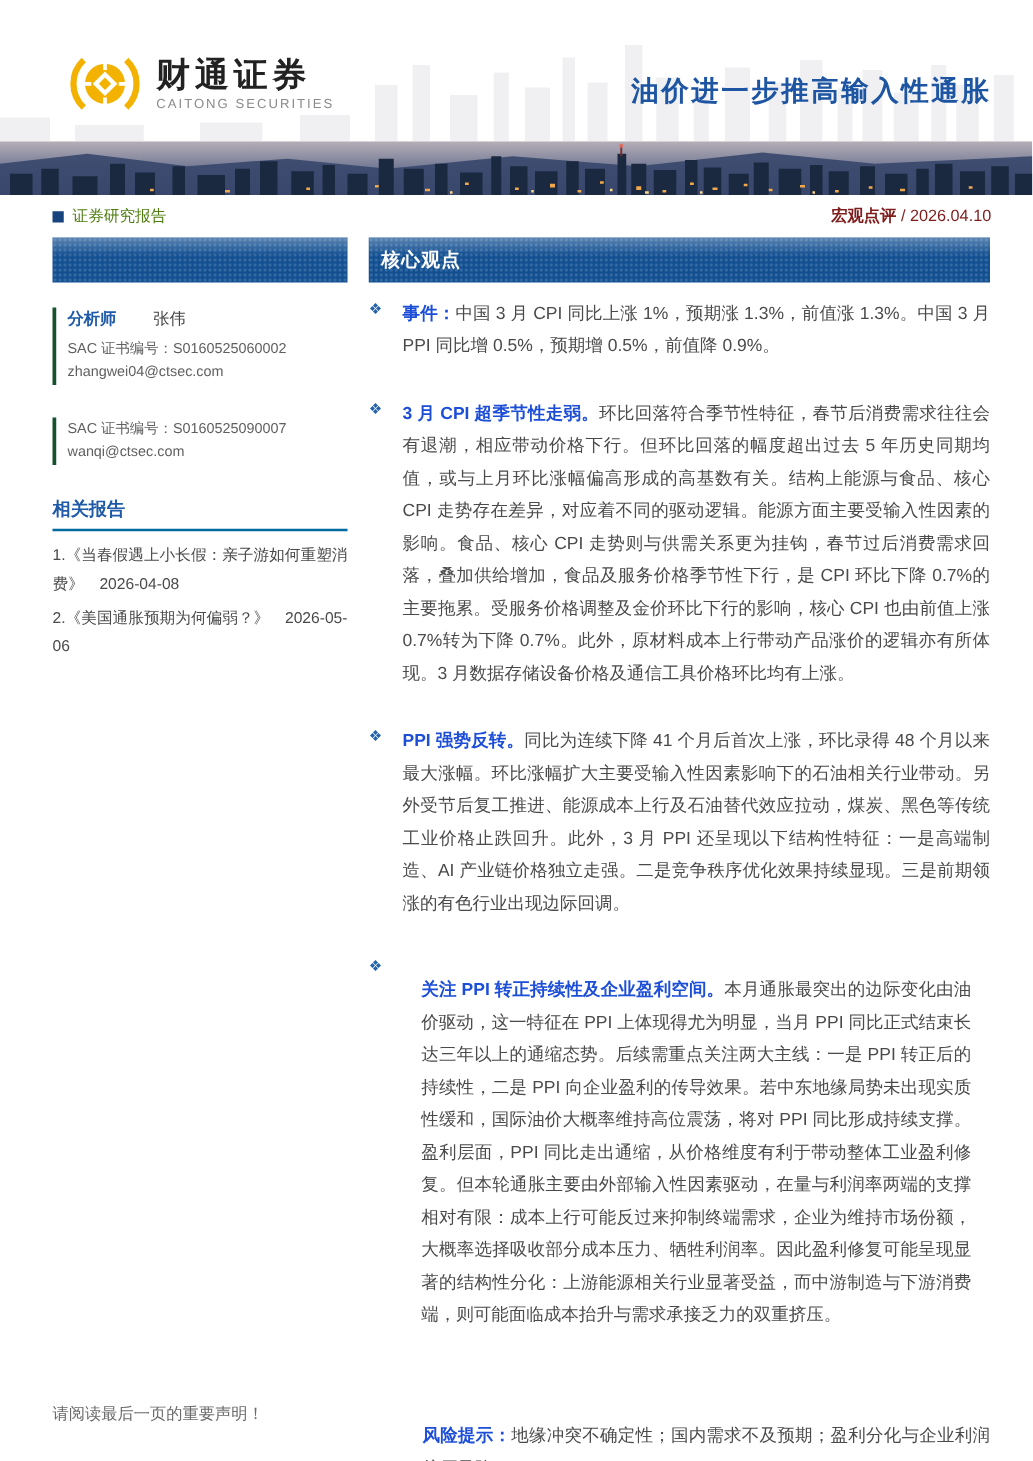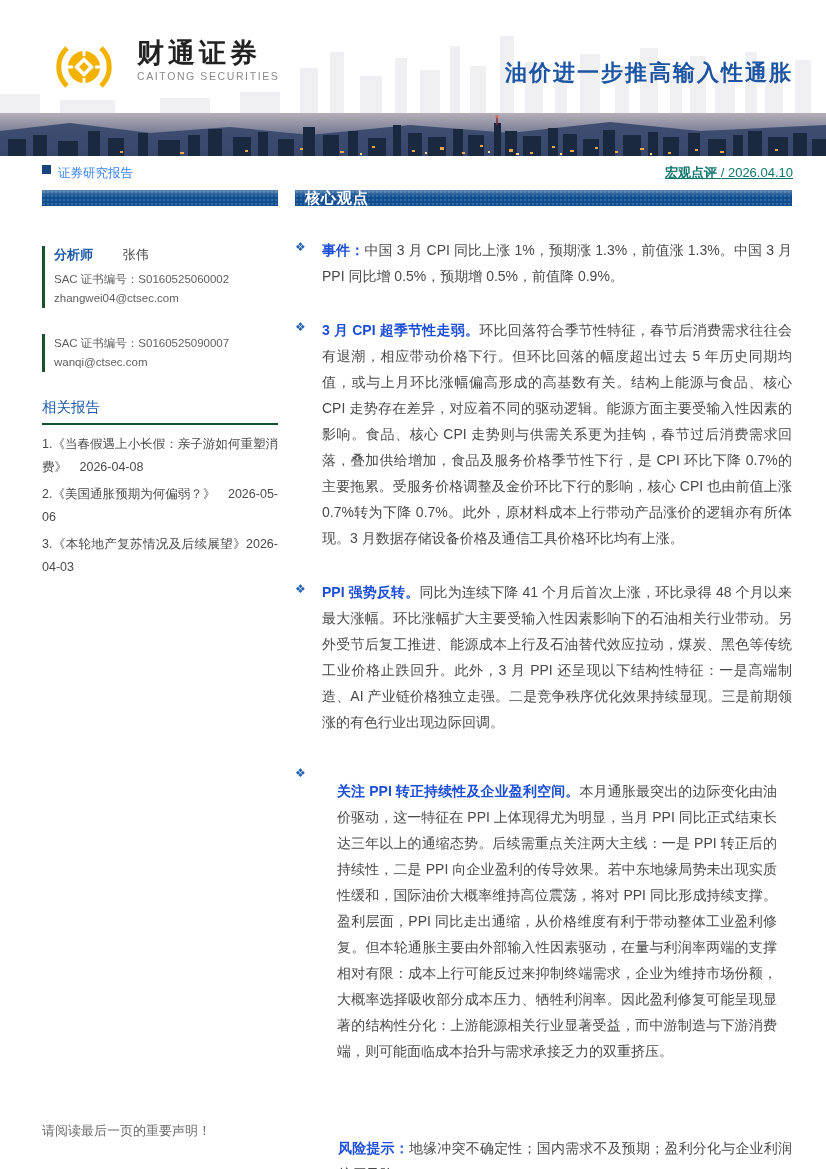--- a/index.html
+++ b/index.html
@@ -1,56 +1,56 @@
 <!DOCTYPE html>
 <html><head>
 <meta charset="utf-8">
 <style>
   html,body{margin:0;padding:0;background:#fff;}
   .page{position:relative;width:826px;height:1169px;background:#ffffff;overflow:hidden;
         font-family:"Liberation Sans","DejaVu Sans",sans-serif;color:#4a4a4a;}
 
   
   .watermark-skyline{position:absolute;top:26px;left:0;width:826px;height:87px;opacity:.55;}
-  .brand{position:absolute;top:38px;left:55px;display:flex;gap:24px;}
+  .brand{position:absolute;top:38px;left:55px;display:flex;align-items:center;gap:12px;}
   .brand-text .cn{font-size:27px;font-weight:700;color:#222;letter-spacing:4px;line-height:30px;}
   .brand-text .en{font-size:10.5px;color:#8a8a8a;letter-spacing:1.6px;margin-top:2px;}
   .report-title{position:absolute;top:58px;right:33px;font-size:22px;font-weight:700;
                 color:#1d55a2;letter-spacing:2px;}
 
   
   .banner{position:absolute;top:113px;left:0;width:826px;height:43px;}
 
   
   .info-row{position:absolute;top:164px;left:42px;right:33px;display:flex;
             justify-content:space-between;align-items:center;}
-  .report-type{display:flex;align-items:flex-start;gap:7px;font-size:12.5px;color:#3b82f6;}
+  .report-type{display:flex;align-items:center;gap:7px;font-size:12.5px;color:#4d7c0f;}
   .type-square{width:9px;height:9px;background:#17437e;display:inline-block;}
-  .category-date{font-size:13px;color:#0f766e;text-decoration:underline;}
+  .category-date{font-size:13px;color:#7f1d1d;}
   .category-date .cat{font-weight:700;}
 
   
-  .bar{height:16px;background-color:#124f91;
+  .bar{height:36px;background-color:#124f91;
        background-image:radial-gradient(rgba(255,255,255,.16) 1px,transparent 1.4px),
                         linear-gradient(rgba(255,255,255,.30),rgba(255,255,255,0) 40%);
        background-size:4px 4px,100% 100%;}
   .sidebar-bar{position:absolute;top:190px;left:42px;width:236px;}
   .main-bar{position:absolute;top:190px;left:295px;width:497px;display:flex;align-items:center;}
   .main-bar .bar-label{color:#fff;font-size:15px;font-weight:700;padding-left:10px;letter-spacing:1px;}
 
   
   .sidebar{position:absolute;top:246px;left:42px;width:236px;}
   .analyst{border-left:3px solid #14532d;padding-left:9px;margin-bottom:26px;}
   .analyst .row1{font-size:13px;margin-bottom:6px;}
   .analyst .role{color:#1e5aa8;font-weight:700;margin-right:26px;}
   .analyst .name{color:#444;}
   .analyst .cert,.analyst .email{font-size:11.5px;color:#606060;line-height:19px;}
   .related{margin-top:16px;}
-  .related .rel-title{font-size:14.5px;font-weight:400;color:#1e5aa8;padding-bottom:6px;
-                      border-bottom:2px solid #14532d;margin-bottom:8px;}
+  .related .rel-title{font-size:14.5px;font-weight:700;color:#1e5aa8;padding-bottom:6px;
+                      border-bottom:2px solid #0369a1;margin-bottom:8px;}
   .related .rel-item{font-size:12.5px;color:#4a4a4a;line-height:23px;text-align:justify;margin-bottom:4px;}
 
   
   .main{position:absolute;top:237px;left:295px;width:497px;}
   .bullet{display:flex;margin-bottom:28px;}
   .bullet .marker{width:27px;flex:0 0 27px;color:#2563ae;font-size:12px;padding-top:3px;}
   .bullet .btext{flex:1;font-size:14px;line-height:26px;text-align:justify;color:#4a4a4a;}
   .lead{color:#1d4ed8;font-weight:700;}
   .risk{margin:56px 0 0 43px;font-size:14px;line-height:26px;text-align:justify;color:#4a4a4a;}
 
@@ -224,21 +224,20 @@
 
     <div class="analyst">
       <div class="cert">SAC 证书编号：S0160525090007</div>
       <div class="email">wanqi@ctsec.com</div>
     </div>
 
     <div class="related">
       <div class="rel-title">相关报告</div>
       <div class="rel-item">1.《当春假遇上小长假：亲子游如何重塑消费》　2026-04-08</div>
       <div class="rel-item">2.《美国通胀预期为何偏弱？》　2026-05-06</div>
-      <div class="rel-item">3.《本轮地产复苏情况及后续展望》2026-04-03</div>
     </div>
   </div>
 
   <div class="main">
 
     <div class="bullet">
       <span class="marker">❖</span>
       <p class="btext" style="margin:0">
         <span class="lead">事件：</span><span>中国 3 月 CPI 同比上涨 1%，预期涨 1.3%，前值涨 1.3%。中国 3 月 PPI 同比增 0.5%，预期增 0.5%，前值降 0.9%。</span>
       </p>

